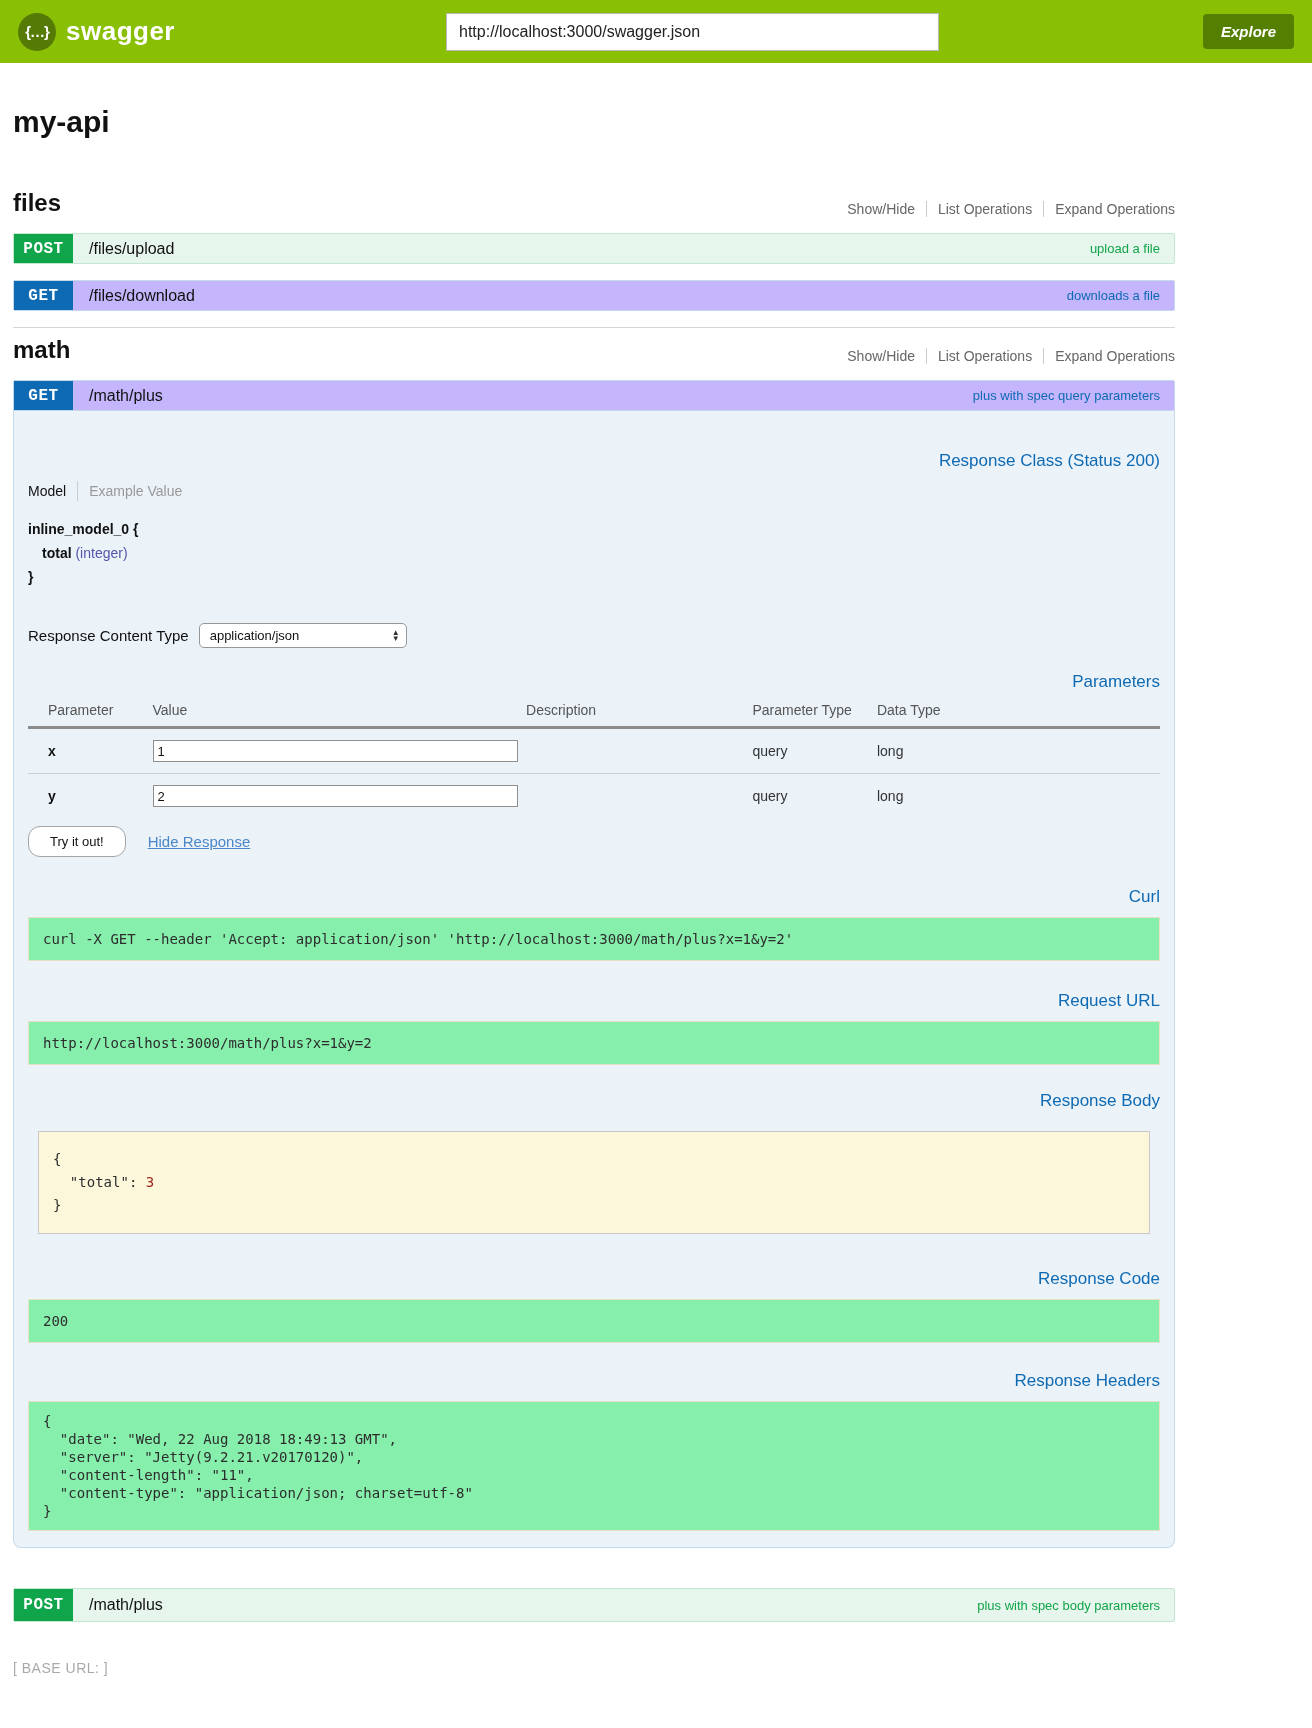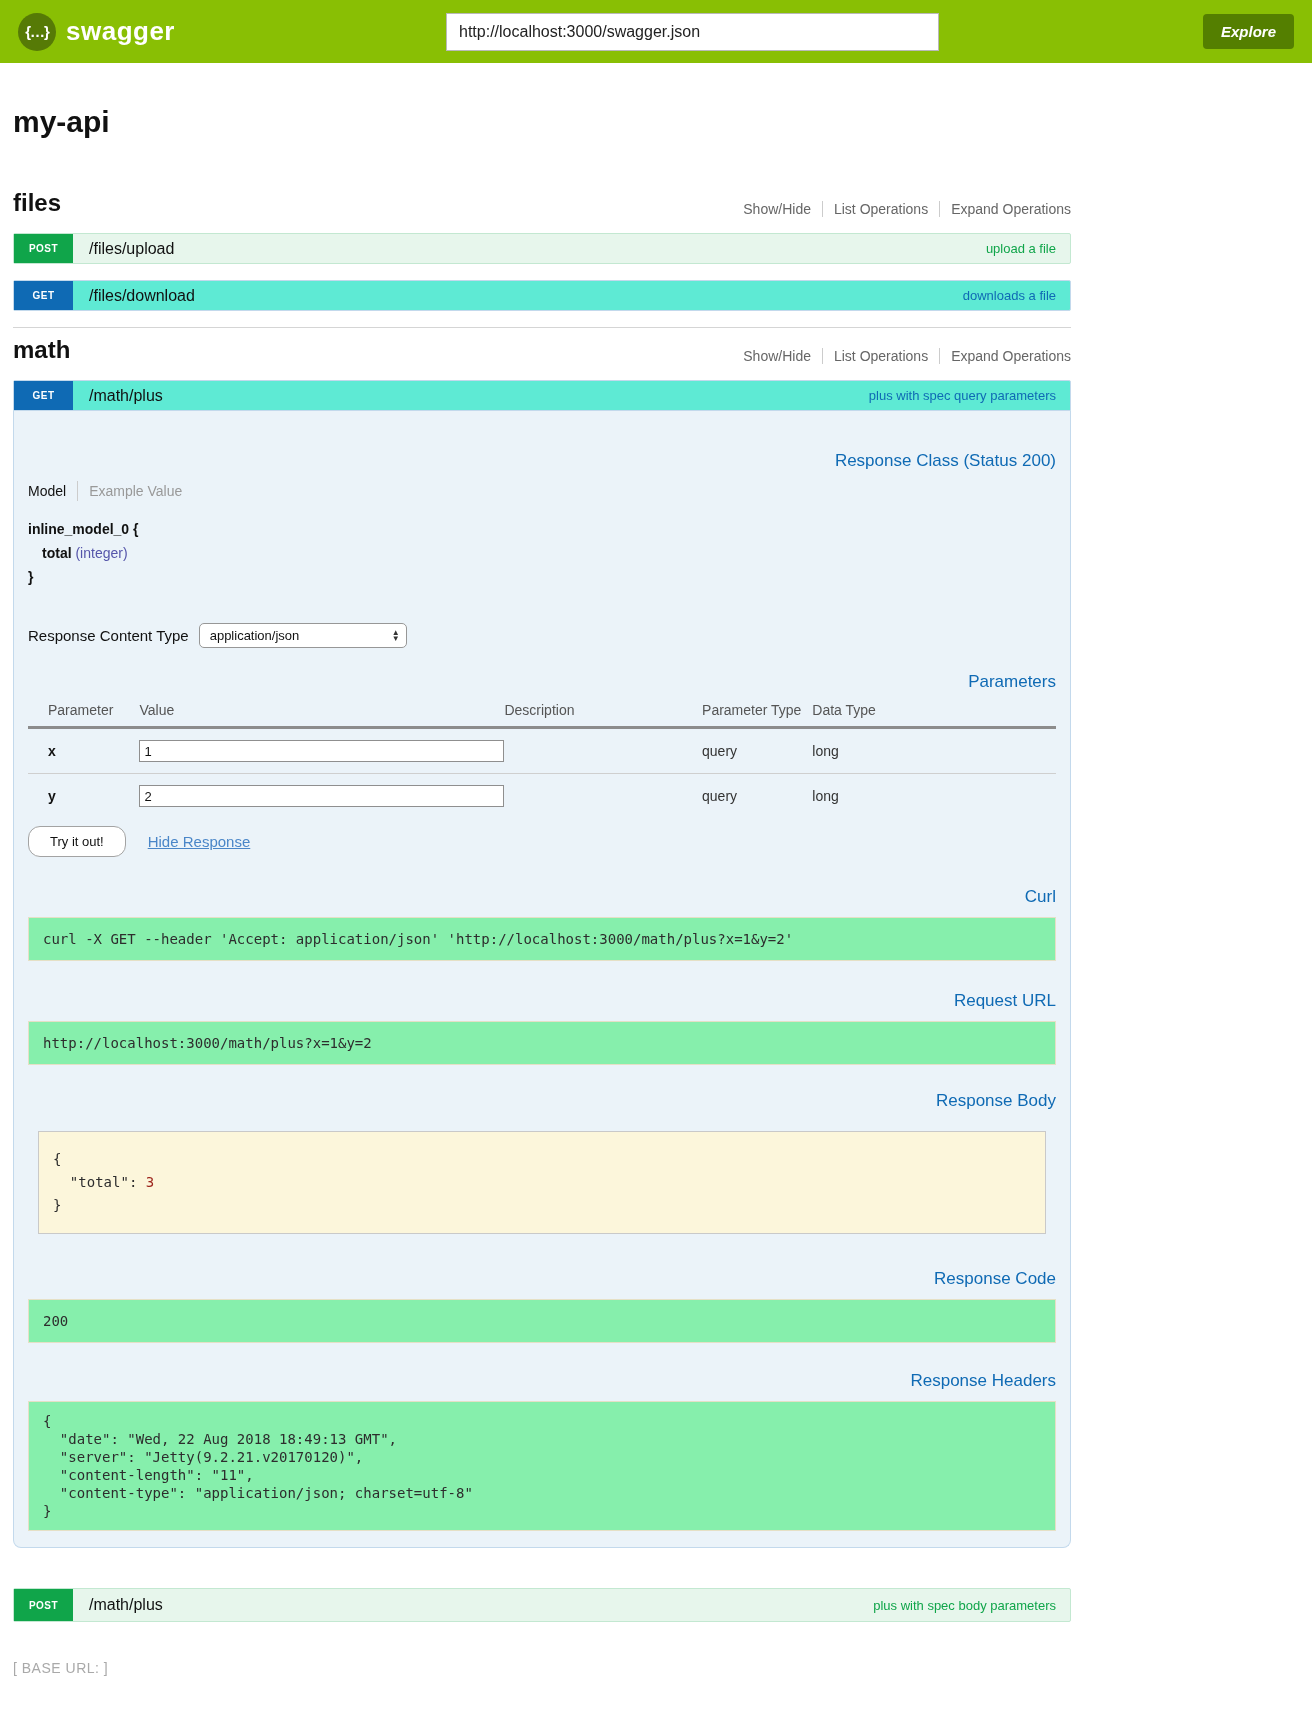--- a/index.html
+++ b/index.html
@@ -14,39 +14,39 @@
                color:#fff; font-weight:bold; font-size:15px; letter-spacing:-1px; }
   .logo-text { color:#fff; font-weight:bold; font-size:26px; letter-spacing:0.5px; }
   .url-input { position:absolute; left:447px; top:14px; width:491px; height:36px;
                border:2px solid #fff; outline:1px solid #b9b9b9; background:#fff;
                font-size:16px; padding:0 10px; font-family:"Liberation Sans",sans-serif; color:#222; }
   .explore-btn { margin-left:auto; background:#547f00; border:none; color:#fff;
                  font-weight:bold; font-size:15px; padding:9px 18px; border-radius:4px;
                  font-family:"Liberation Sans",sans-serif; cursor:pointer;font-style:italic; }
 
   
-  .container { width:1058px; margin-left:13px; }
+  .container { width:1162px; margin-left:13px; }
   .api-title { margin-top:42px; font-size:30px; font-weight:bold; color:#111; }
 
   .section-header { display:flex; align-items:flex-end; margin-top:50px; margin-bottom:10px; }
   .section-header.math { margin-top:8px; margin-bottom:12px; }
   .section-title { font-size:24px; font-weight:bold; color:#111; }
   .section-links { margin-left:auto; display:flex; align-items:center; font-size:14px; color:#666; }
   .section-links span { cursor:pointer; }
   .section-links .sep { width:1px; height:16px; background:#ccc; margin:0 11px; cursor:default; }
 
   .divider { border:none; border-top:1px solid #d5d5d5; margin-top:16px; }
 
   
   .op-row { display:flex; align-items:stretch; height:31px; margin-top:16px; border-radius:2px; }
   .op-row.post { background:#e7f6ec; border:1px solid #c3e8d1; }
-  .op-row.get  { background:#5eead4; border:1px solid #c3d9ec; }
+  .op-row.get  { background:#c4b5fd; border:1px solid #c3d9ec; }
   .op-row.tall { height:34px; margin-top:40px; }
   .method-badge { width:59px; display:flex; align-items:center; justify-content:center;
-                  color:#fff; font-weight:bold; font-size:10px; letter-spacing:0.5px; }
+                  color:#fff; font-weight:bold; font-size:16px; letter-spacing:0.5px;font-family:Liberation Mono, monospace; }
   .op-row.post .method-badge { background:#10a54a; }
   .op-row.get  .method-badge { background:#0f6ab4; }
   .op-path { margin-left:16px; align-self:center; font-size:16px; color:#111; text-decoration:none; }
   .op-summary { margin-left:auto; margin-right:14px; align-self:center; font-size:13px; }
   .op-row.post .op-summary { color:#10a54a; }
   .op-row.get  .op-summary { color:#0f6ab4; }
   .op-row.attached { margin-top:16px; border-bottom-left-radius:0; border-bottom-right-radius:0; }
 
   
   .op-panel { background:#ebf3f9; border:1px solid #c3d9ec; border-top:none;

